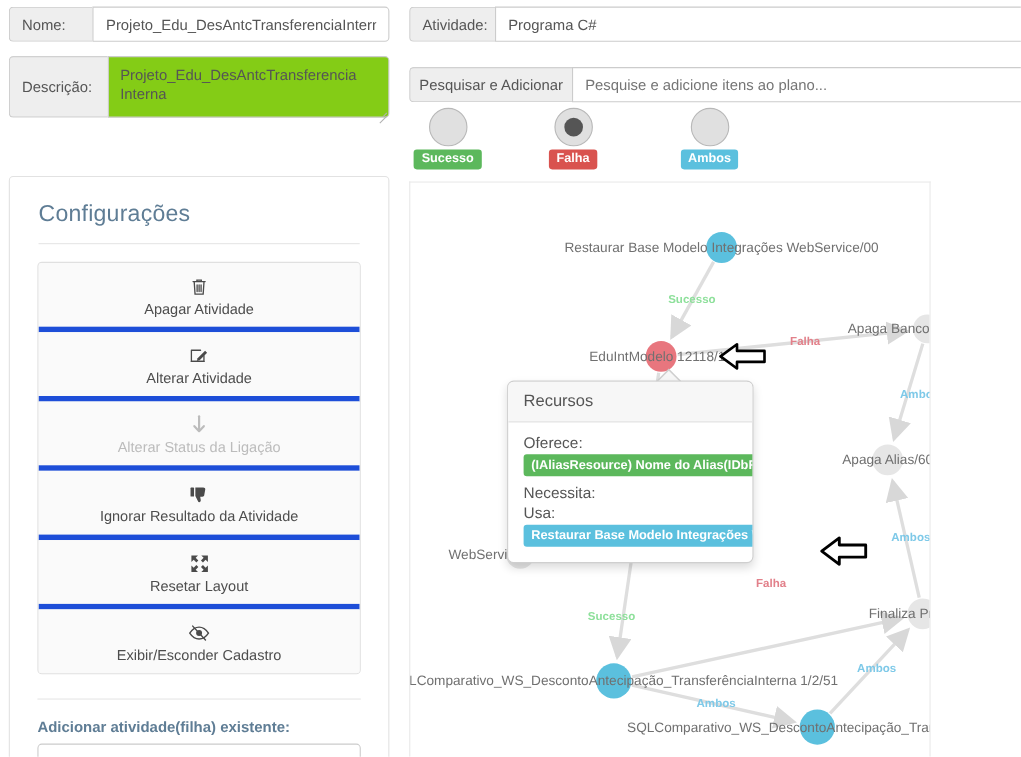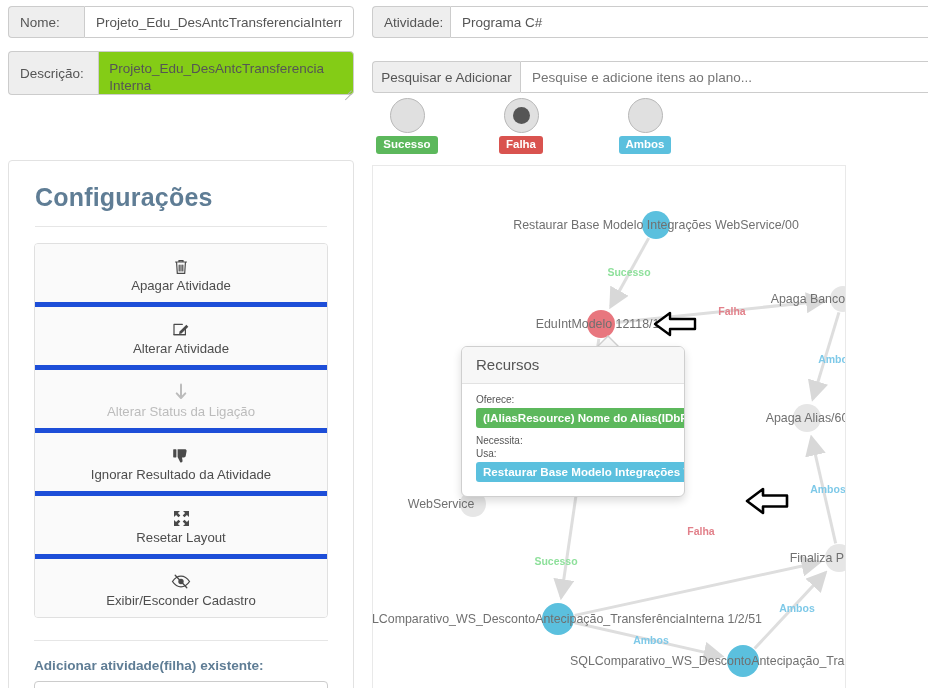--- a/index.html
+++ b/index.html
@@ -38,21 +38,21 @@
     overflow: hidden;
     white-space: nowrap;
   }
 
   
   #left-col { position: absolute; left: 8px; top: 6px; width: 346px; }
 
   #nome-group { height: 32px; }
   #nome-group .ig-addon { width: 76px; justify-content: flex-start; }
 
-  #desc-group { margin-top: 13px; height: 44px; align-items: stretch; }
+  #desc-group { margin-top: 13px; height: 56px; align-items: stretch; }
   #desc-group .ig-addon { width: 98px; justify-content: flex-start; }
   #desc-area {
     flex: 1 1 auto;
     border: 1px solid #cccccc;
     border-radius: 0 4px 4px 0;
     background: #84cc16;
     color: #555;
     font-size: 13.5px;
     font-family: "Liberation Sans", sans-serif;
     line-height: 17px;
@@ -72,21 +72,21 @@
   .resize-grip i:nth-child(2) { width: 5px; bottom: 3px; }
 
   
   #config-panel {
     position: absolute; left: 8px; top: 160px; width: 346px; height: 560px;
     background: #ffffff;
     border: 1px solid #e2e2e2;
     border-radius: 4px;
   }
   #config-title {
-    font-size: 25px; color: #5f7d95; font-weight: 700;
+    font-size: 21px; color: #5f7d95; font-weight: 400;
     padding: 22px 0 0 26px; letter-spacing: .2px;
   }
   #config-rule {
     margin: 14px 26px 0 26px; height: 1px; background: #e6e6e6;
   }
   #menu-list {
     margin: 16px 25px 0 25px;
     border: 1px solid #e0e0e0;
     border-radius: 4px;
     overflow: hidden;
@@ -223,21 +223,21 @@
     border-bottom: 11px solid #f7f7f7;
   }
   #pop-title {
     background: #f7f7f7;
     border-bottom: 1px solid #e2e2e2;
     padding: 9px 14px 10px 14px;
     font-size: 15px; color: #555555;
   }
   #pop-body { padding: 10px 0 14px 0; }
   .pop-sec-label {
-    font-size: 10px; color: #555555;
+    font-size: 14px; color: #555555;
     padding: 0 0 2px 14px;
   }
   .pop-badge {
     display: block;
     margin: 1px 0 7px 14px;
     padding: 3px 7px 4px 7px;
     border-radius: 3px;
     font-size: 11.6px; font-weight: bold; color: #ffffff;
     white-space: nowrap; overflow: hidden;
     width: 262px;

